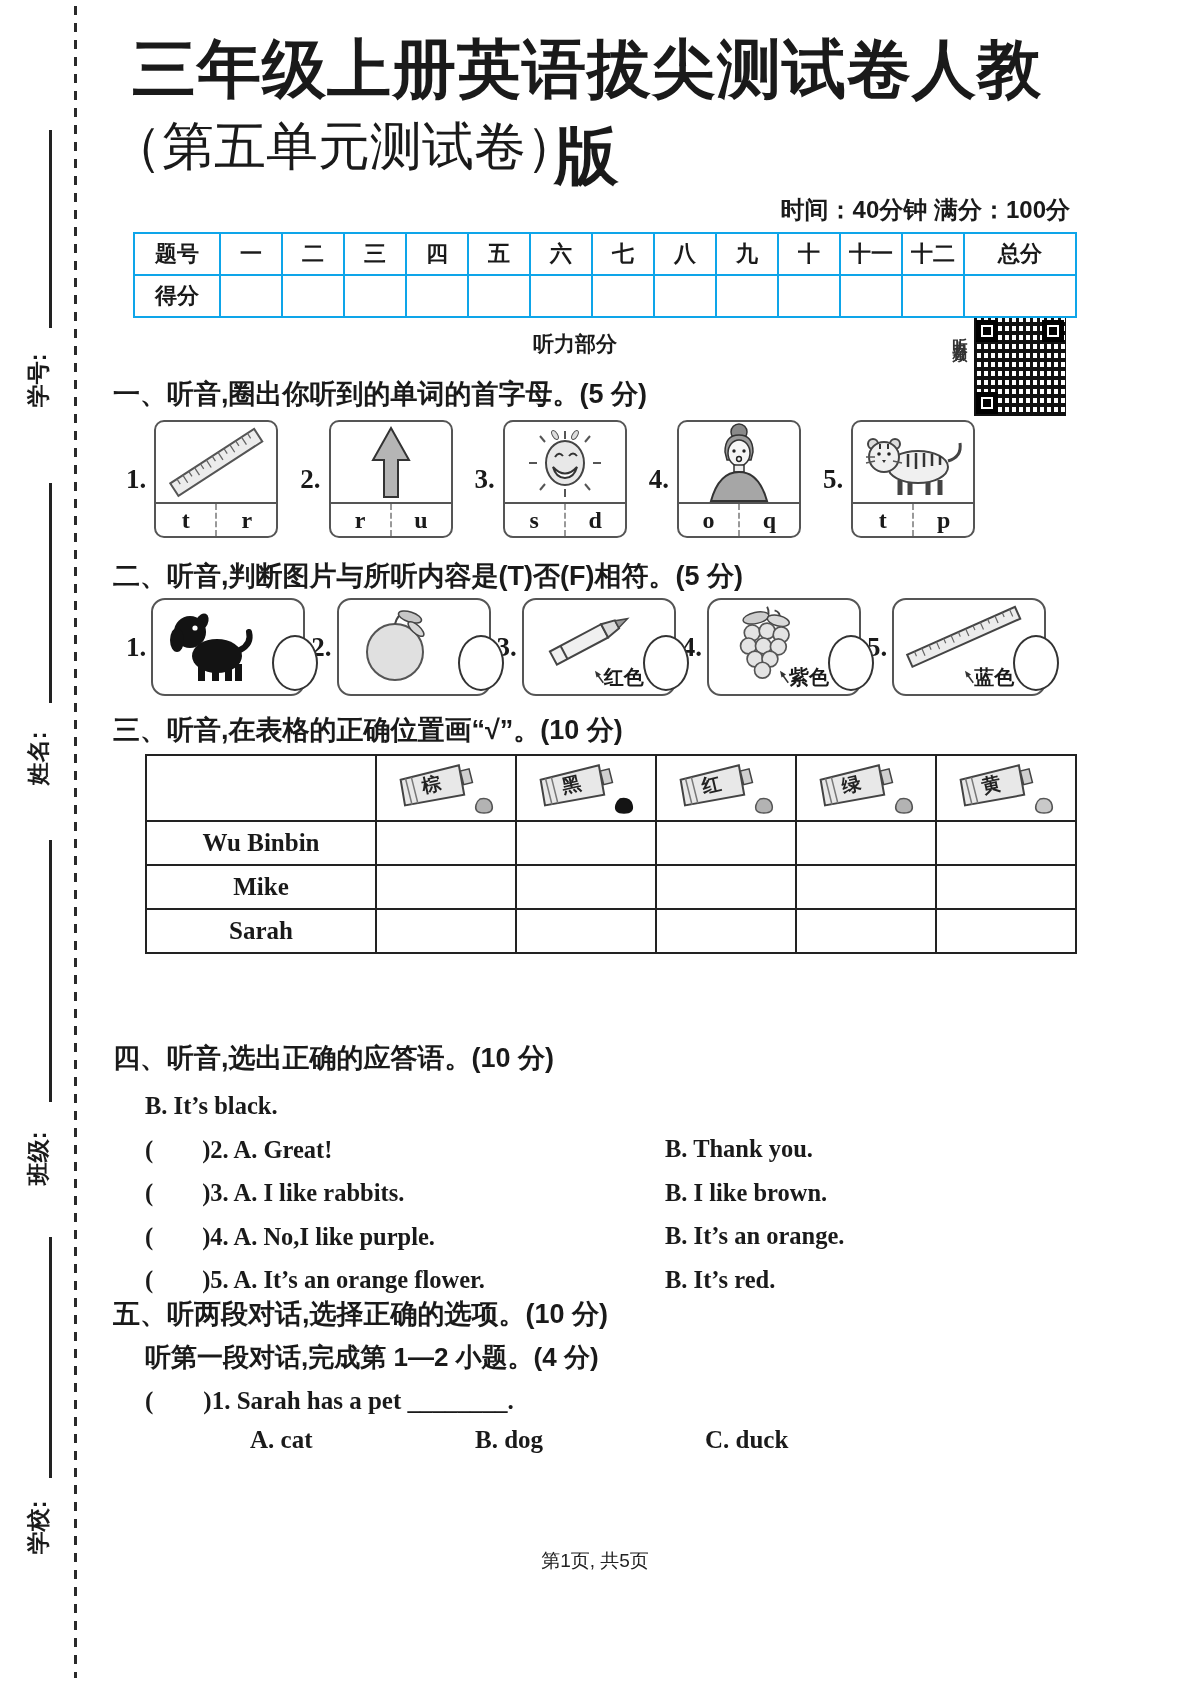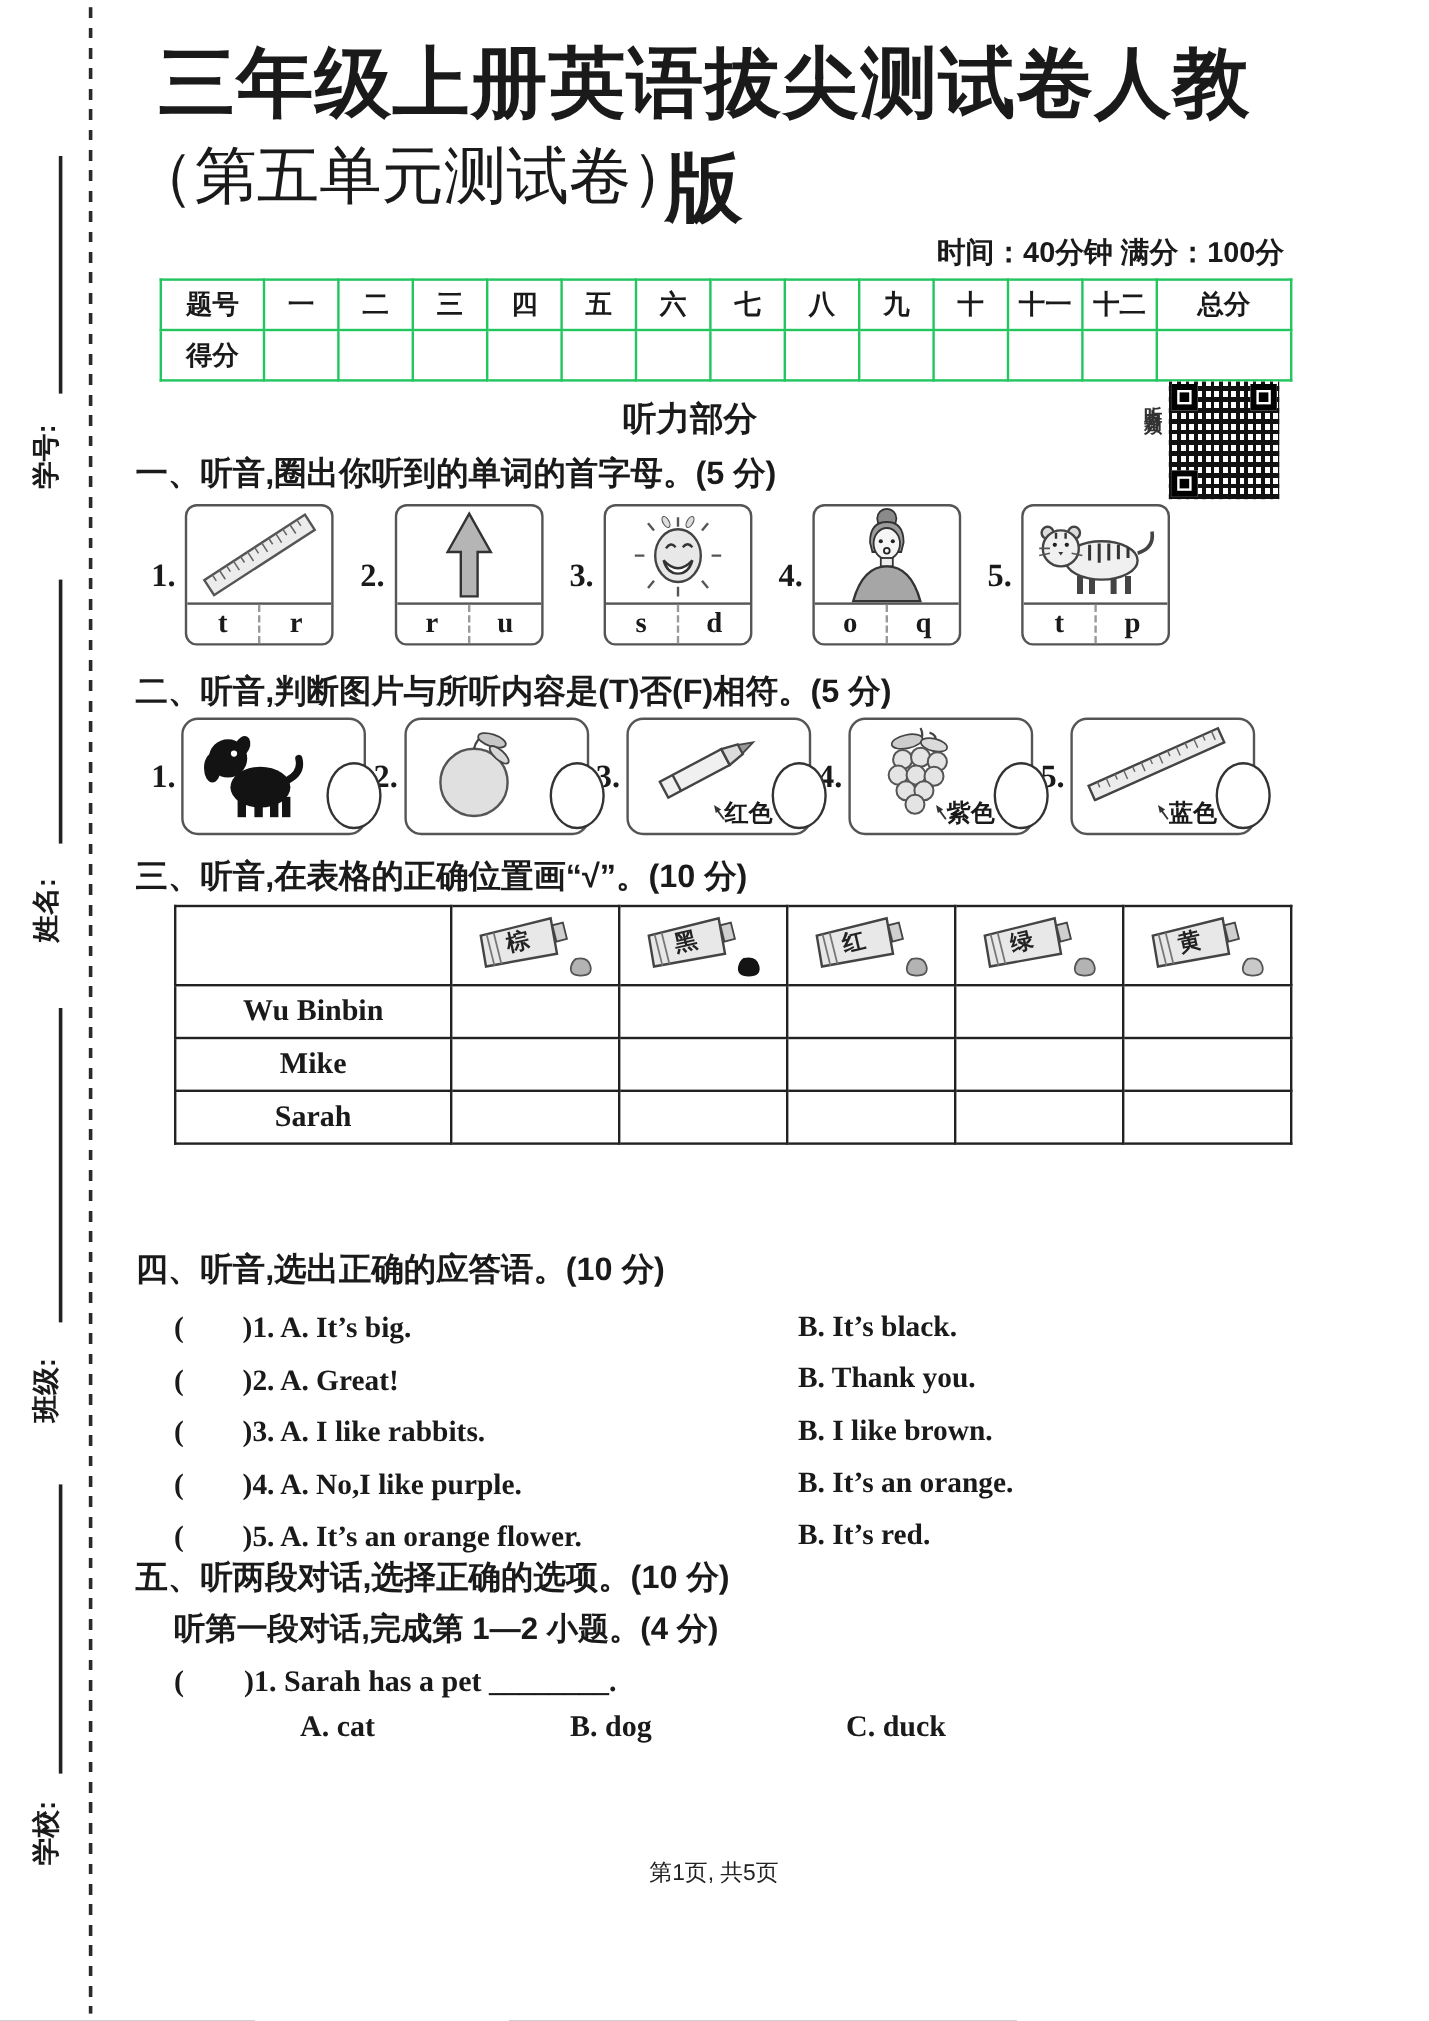--- a/index.html
+++ b/index.html
@@ -17,26 +17,26 @@
   
   .title{position:absolute;top:26px;left:102px;width:970px;text-align:center;
     font-weight:900;font-size:64px;letter-spacing:1px;}
   .subtitle{position:absolute;top:112px;left:110px;width:970px;text-align:left;
     font-weight:400;font-size:52px;}
   .meta{position:absolute;top:194px;left:110px;width:960px;text-align:right;
     font-weight:700;font-size:24px;}
   
   table{border-collapse:collapse;}
   .score-table{position:absolute;top:232px;left:133px;}
-  .score-table td{border:2px solid #22c55e;height:40px;text-align:center;
+  .score-table td{border:2px solid #0ea5e9;height:40px;text-align:center;
     font-weight:700;font-size:22px;padding:0;}
   .score-table td.c0{width:84px;} .score-table td.cm{width:60px;} .score-table td.cl{width:110px;}
   
   .listen-head{position:absolute;top:330px;left:110px;width:930px;text-align:center;
-    font-weight:900;font-size:28px;}
+    font-weight:900;font-size:21px;}
   .qr-wrap{position:absolute;top:318px;left:950px;display:flex;gap:5px;align-items:flex-start;}
   .qr-label{writing-mode:vertical-rl;font-weight:700;font-size:15px;letter-spacing:3px;padding-top:8px;color:#333;}
   .qr{width:92px;height:98px;position:relative;background-color:#fff;
     background-image:repeating-linear-gradient(90deg,#111 0 3px,transparent 3px 7px),
                      repeating-linear-gradient(0deg,#111 0 4px,transparent 4px 9px);}
   .qr .f{position:absolute;width:22px;height:22px;border:5px solid #000;background:#fff;box-sizing:border-box;}
   .qr .f .fc{width:8px;height:8px;margin:2px;background:#000;}
   .f.tl{top:2px;left:2px;} .f.tr{top:2px;right:2px;} .f.bl{bottom:2px;left:2px;}
   
   .sec-title{position:absolute;left:113px;font-weight:900;font-size:27px;white-space:nowrap;}
@@ -459,21 +459,20 @@
           <td class="cc"></td>
           <td class="cc"></td>
           <td class="cc"></td>
     </tr>
   </tbody>
     </table>
 
   <div class="sec-title t4">四、听音,选出正确的应答语。(10 分)</div>
   <div class="s4-list">
     <div class="s4-row">
-      <span class="s4-left">(　　)1. A. It’s big.</span>
       <span class="s4-right">B. It’s black.</span>
     </div>
     <div class="s4-row">
       <span class="s4-left">(　　)2. A. Great!</span>
       <span class="s4-right">B. Thank you.</span>
     </div>
     <div class="s4-row">
       <span class="s4-left">(　　)3. A. I like rabbits.</span>
       <span class="s4-right">B. I like brown.</span>
     </div>

